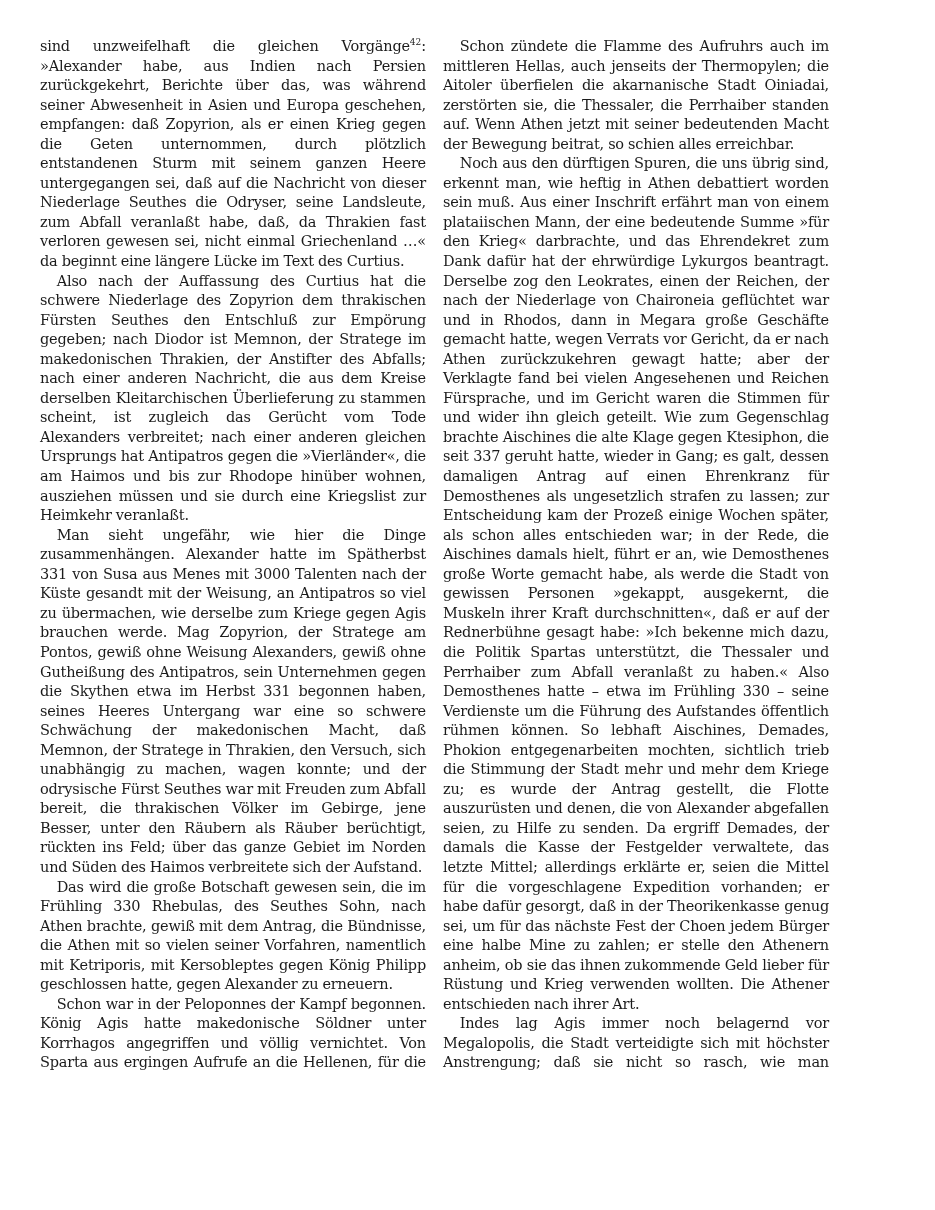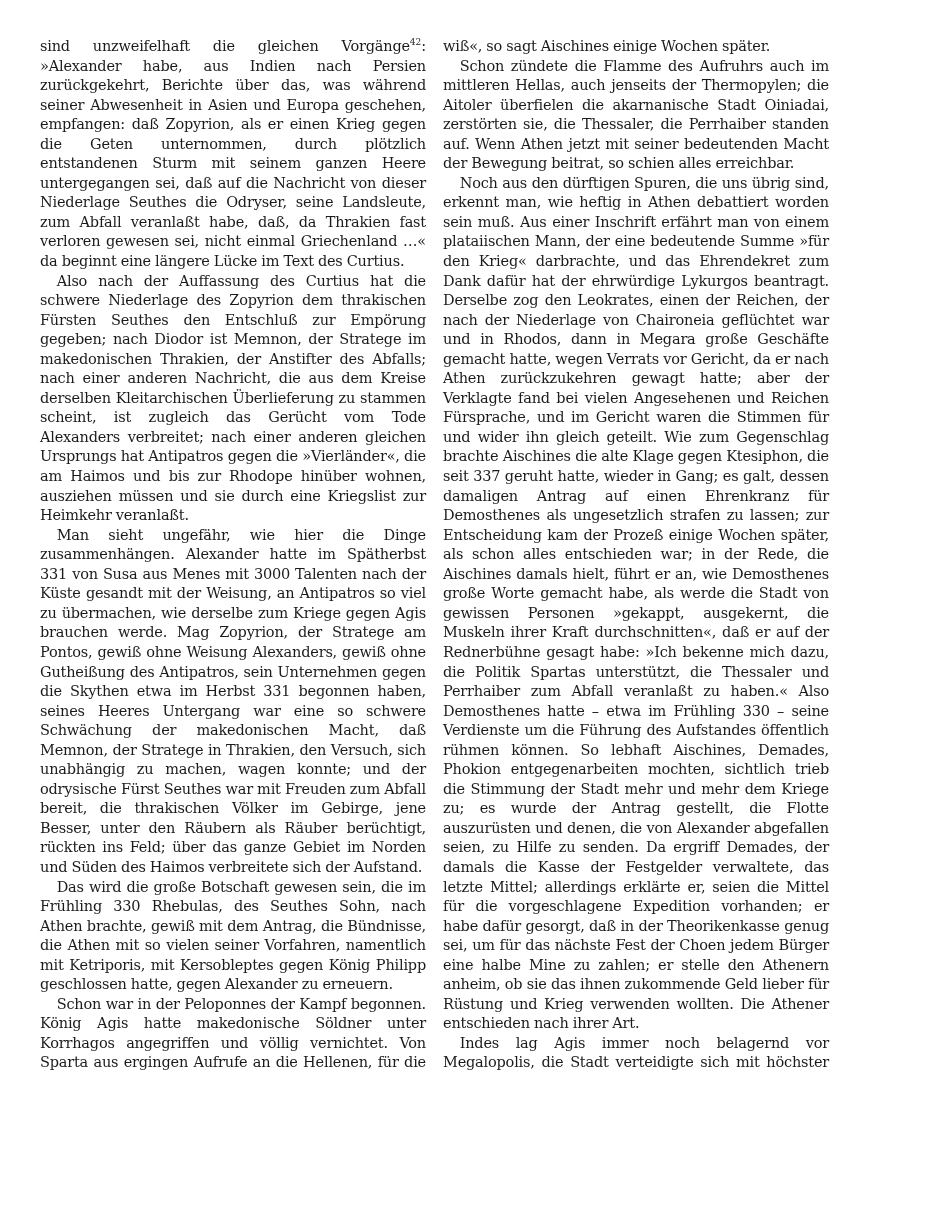--- a/index.html
+++ b/index.html
@@ -69,21 +69,20 @@
 
     <div class="col">
       <p class="para noindent"><span>sind unzweifelhaft die gleichen Vorgänge</span><sup class="fnref">42</sup><span>: »Alexander habe, aus Indien nach Persien zurückgekehrt, Berichte über das, was während seiner Abwesenheit in Asien und Europa geschehen, empfangen: daß Zopyrion, als er einen Krieg gegen die Geten unternommen, durch plötzlich entstandenen Sturm mit seinem ganzen Heere untergegangen sei, daß auf die Nachricht von dieser Niederlage Seuthes die Odryser, seine Landsleute, zum Abfall veranlaßt habe, daß, da Thrakien fast verloren gewesen sei, nicht einmal Griechenland …« da beginnt eine längere Lücke im Text des Curtius.</span></p>
       <p class="para">Also nach der Auffassung des Curtius hat die schwere Niederlage des Zopyrion dem thrakischen Fürsten Seuthes den Entschluß zur Empörung gegeben; nach Diodor ist Memnon, der Stratege im makedonischen Thrakien, der Anstifter des Abfalls; nach einer anderen Nachricht, die aus dem Kreise derselben Kleitarchischen Überlieferung zu stammen scheint, ist zugleich das Gerücht vom Tode Alexanders verbreitet; nach einer anderen gleichen Ursprungs hat Antipatros gegen die »Vierländer«, die am Haimos und bis zur Rhodope hinüber wohnen, ausziehen müssen und sie durch eine Kriegslist zur Heimkehr veranlaßt.</p>
       <p class="para">Man sieht ungefähr, wie hier die Dinge zusammenhängen. Alexander hatte im Spätherbst 331 von Susa aus Menes mit 3000 Talenten nach der Küste gesandt mit der Weisung, an Antipatros so viel zu übermachen, wie derselbe zum Kriege gegen Agis brauchen werde. Mag Zopyrion, der Stratege am Pontos, gewiß ohne Weisung Alexanders, gewiß ohne Gutheißung des Antipatros, sein Unternehmen gegen die Skythen etwa im Herbst 331 begonnen haben, seines Heeres Untergang war eine so schwere Schwächung der makedonischen Macht, daß Memnon, der Stratege in Thrakien, den Versuch, sich unabhängig zu machen, wagen konnte; und der odrysische Fürst Seuthes war mit Freuden zum Abfall bereit, die thrakischen Völker im Gebirge, jene Besser, unter den Räubern als Räuber berüchtigt, rückten ins Feld; über das ganze Gebiet im Norden und Süden des Haimos verbreitete sich der Aufstand.</p>
       <p class="para">Das wird die große Botschaft gewesen sein, die im Frühling 330 Rhebulas, des Seuthes Sohn, nach Athen brachte, gewiß mit dem Antrag, die Bündnisse, die Athen mit so vielen seiner Vorfahren, namentlich mit Ketriporis, mit Kersobleptes gegen König Philipp geschlossen hatte, gegen Alexander zu erneuern.</p>
       <p class="para">Schon war in der Peloponnes der Kampf begonnen. König Agis hatte makedonische Söldner unter Korrhagos angegriffen und völlig vernichtet. Von Sparta aus ergingen Aufrufe an die Hellenen, für die Freiheit mit der Stadt Lykurgs gemeinsame Sache zu machen. Die Eleier, alle Arkader außer Megalopolis, alle Achaier außer Pellene erhoben sich; Agis eilte, Megalopolis zu belagern, das ihm den Weg nach dem Norden sperrte: »Mit jedem Tage erwartete man den Fall der Stadt; Alexander stand jenseits der Grenzen der Welt, Antipatros zog erst sein Heer zusammen; wie der Ausgang sein werde, war unge-</p>
     </div>
 
     <div class="col">
-      <p class="para noindent">wiß«, so sagt Aischines einige Wochen später.</p>
       <p class="para">Schon zündete die Flamme des Aufruhrs auch im mittleren Hellas, auch jenseits der Thermopylen; die Aitoler überfielen die akarnanische Stadt Oiniadai, zerstörten sie, die Thessaler, die Perrhaiber standen auf. Wenn Athen jetzt mit seiner bedeutenden Macht der Bewegung beitrat, so schien alles erreichbar.</p>
       <p class="para">Noch aus den dürftigen Spuren, die uns übrig sind, erkennt man, wie heftig in Athen debattiert worden sein muß. Aus einer Inschrift erfährt man von einem plataiischen Mann, der eine bedeutende Summe »für den Krieg« darbrachte, und das Ehrendekret zum Dank dafür hat der ehrwürdige Lykurgos beantragt. Derselbe zog den Leokrates, einen der Reichen, der nach der Niederlage von Chaironeia geflüchtet war und in Rhodos, dann in Megara große Geschäfte gemacht hatte, wegen Verrats vor Gericht, da er nach Athen zurückzukehren gewagt hatte; aber der Verklagte fand bei vielen Angesehenen und Reichen Fürsprache, und im Gericht waren die Stimmen für und wider ihn gleich geteilt. Wie zum Gegenschlag brachte Aischines die alte Klage gegen Ktesiphon, die seit 337 geruht hatte, wieder in Gang; es galt, dessen damaligen Antrag auf einen Ehrenkranz für Demosthenes als ungesetzlich strafen zu lassen; zur Entscheidung kam der Prozeß einige Wochen später, als schon alles entschieden war; in der Rede, die Aischines damals hielt, führt er an, wie Demosthenes große Worte gemacht habe, als werde die Stadt von gewissen Personen »gekappt, ausgekernt, die Muskeln ihrer Kraft durchschnitten«, daß er auf der Rednerbühne gesagt habe: »Ich bekenne mich dazu, die Politik Spartas unterstützt, die Thessaler und Perrhaiber zum Abfall veranlaßt zu haben.« Also Demosthenes hatte – etwa im Frühling 330 – seine Verdienste um die Führung des Aufstandes öffentlich rühmen können. So lebhaft Aischines, Demades, Phokion entgegenarbeiten mochten, sichtlich trieb die Stimmung der Stadt mehr und mehr dem Kriege zu; es wurde der Antrag gestellt, die Flotte auszurüsten und denen, die von Alexander abgefallen seien, zu Hilfe zu senden. Da ergriff Demades, der damals die Kasse der Festgelder verwaltete, das letzte Mittel; allerdings erklärte er, seien die Mittel für die vorgeschlagene Expedition vorhanden; er habe dafür gesorgt, daß in der Theorikenkasse genug sei, um für das nächste Fest der Choen jedem Bürger eine halbe Mine zu zahlen; er stelle den Athenern anheim, ob sie das ihnen zukommende Geld lieber für Rüstung und Krieg verwenden wollten. Die Athener entschieden nach ihrer Art.</p>
       <p class="para">Indes lag Agis immer noch belagernd vor Megalopolis, die Stadt verteidigte sich mit höchster Anstrengung; daß sie nicht so rasch, wie man erwartet hatte, gewonnen wurde, mochte den Eifer derer abkühlen, die sich gern erhoben hätten, wenn Agis bis zum Isthmos und weiter vorgerückt wäre und sie gedeckt hätte. Da kam die Nachricht, daß Antipatros mit Heeresmacht heranrücke.</p>
       <p class="para">Wie er die Dinge in Thrakien zu Ende gebracht, erfahren wir nicht. Er war, sobald er irgend konnte, nach dem</p>
     </div>
 
   </div>
 
   <div class="pagenum">116</div>
 </div>

